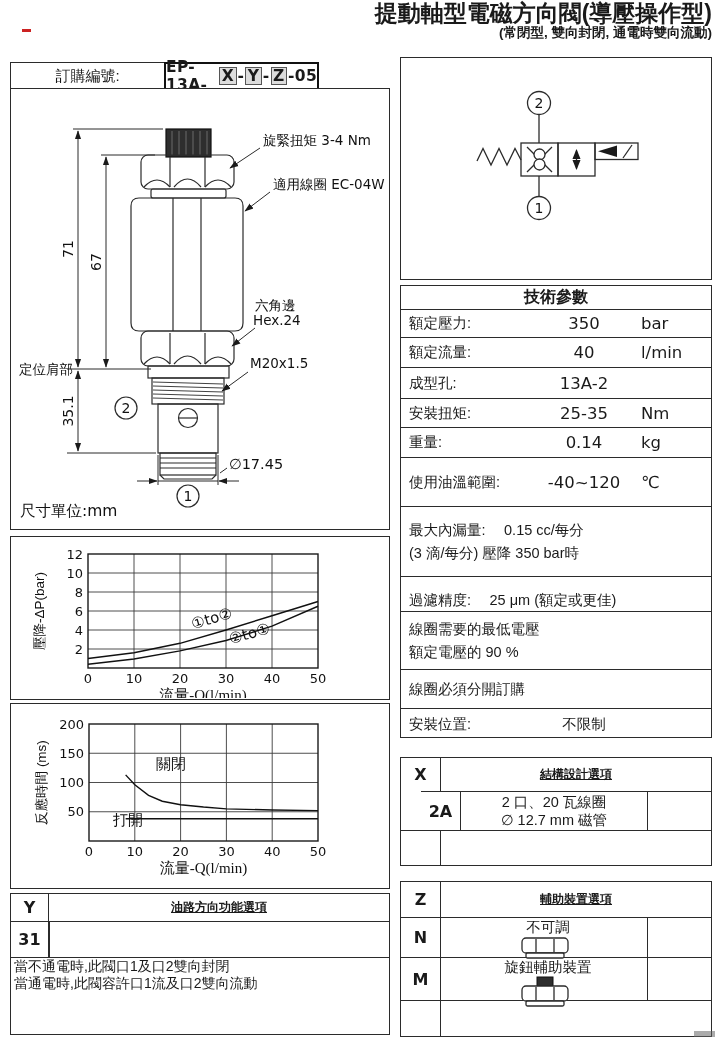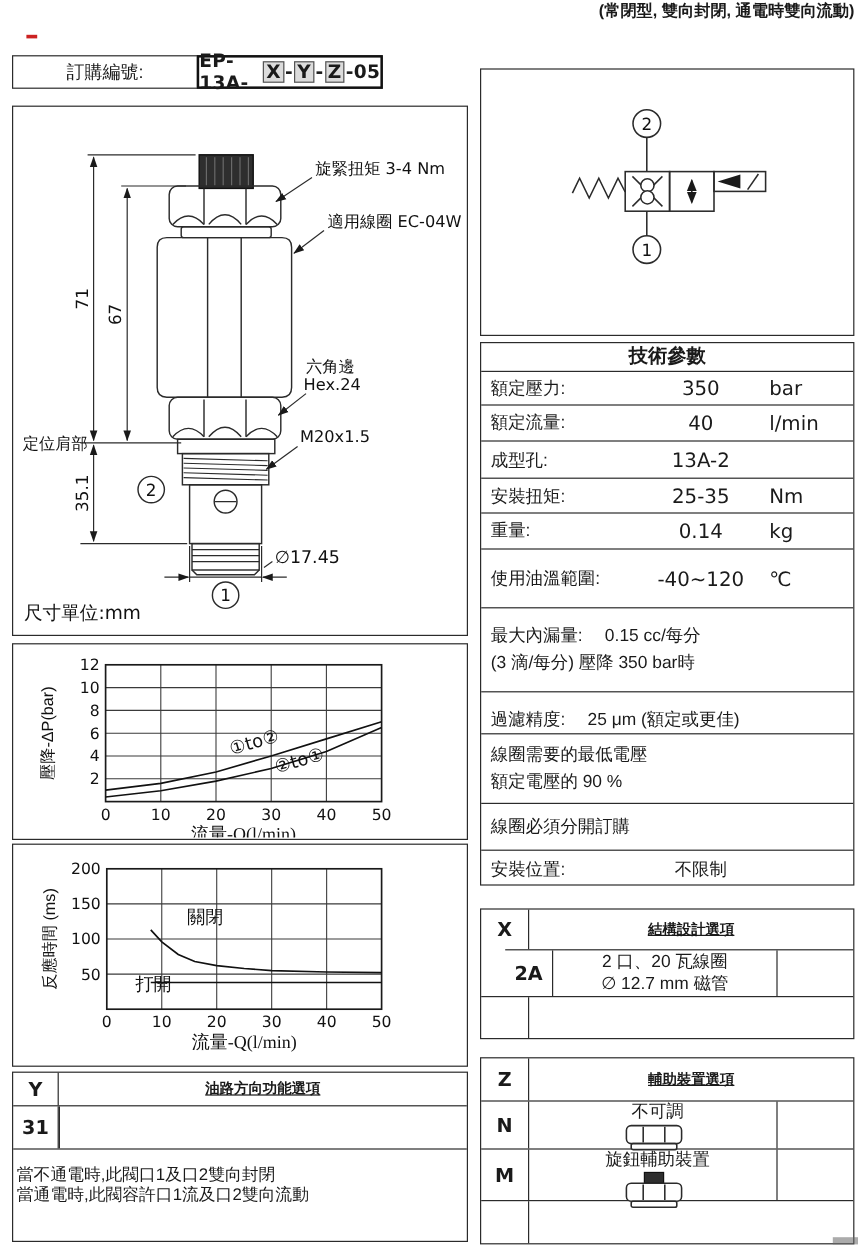--- a/index.html
+++ b/index.html
@@ -6,21 +6,21 @@
   .page{position:relative;width:715px;height:1039px;background:#fff;overflow:hidden;
         font-family:"Liberation Sans",sans-serif;color:#1a1a1a;}
   .box{position:absolute;border:1.2px solid #2b2b2b;box-sizing:border-box;background:#fff;}
   
   .title-block{position:absolute;top:1px;right:3px;text-align:right;}
   .main-title{font-size:23px;font-weight:bold;line-height:1.05;}
   .sub-title{font-size:13.5px;font-weight:bold;line-height:1.15;}
   .red-dash{position:absolute;left:22px;top:29px;width:9px;height:3px;background:#c22;}
   .smudge{position:absolute;left:694px;top:1031px;width:21px;height:6px;background:#666;opacity:.55;}
   
-  .order-table{display:flex;}
+  .order-table{display:flex;margin-top:16px;}
   .order-label{width:153px;border-right:1.2px solid #2b2b2b;display:flex;align-items:center;justify-content:center;font-size:15px;}
   .order-code{flex:1;border:2px solid #111;margin:-1px;display:flex;align-items:center;justify-content:center;
               font-family:"DejaVu Sans",sans-serif;font-weight:bold;font-size:15.5px;letter-spacing:.3px;}
   .cbox{border:1.4px solid #555;background:#dcdcdc;padding:0 1.5px;margin:0 1px;line-height:1.05;}
   
   .trow{display:flex;align-items:center;border-top:1px solid #2b2b2b;padding:0 8px;box-sizing:border-box;}
   .trow:first-child{border-top:none;}
   .thead{justify-content:center;font-weight:bold;font-size:16px;}
   .lbl{width:118px;font-size:14.5px;}
   .val{flex:1;text-align:center;font-size:16.5px;font-family:"DejaVu Sans",sans-serif;}
@@ -29,30 +29,31 @@
   .tmulti div{font-size:14.5px;line-height:1.55;}
   
   .opt-row{display:flex;border-top:1px solid #2b2b2b;box-sizing:border-box;align-items:stretch;}
   .opt-row:first-child{border-top:none;}
   .code-col{border-right:1px solid #2b2b2b;display:flex;align-items:center;justify-content:center;
             font-weight:bold;font-size:16px;font-family:"DejaVu Sans",sans-serif;box-sizing:border-box;}
   .opt-title{flex:1;display:flex;align-items:center;justify-content:center;font-weight:bold;font-size:12px;text-decoration:underline;}
   .opt-main{flex:1;display:flex;flex-direction:column;align-items:center;justify-content:center;font-size:14px;line-height:1.25;box-sizing:border-box;}
   .opt-main.left{align-items:flex-start;justify-content:flex-start;padding-left:8px;font-size:14.5px;}
   .end-col{border-left:1px solid #2b2b2b;box-sizing:border-box;}
-  .notes{padding:12px 3px;font-size:14px;line-height:1.18;}
+  .notes{padding:0 3px;font-size:14px;line-height:1.18;}
   svg text{font-family:"DejaVu Sans",sans-serif;fill:#111;}
   .icon-slot{display:flex;align-items:center;justify-content:flex-end;flex:1;padding-right:6px;}
 </style>
 </head>
 <body>
 
 <div class="page">
 
   <div class="title-block">
+    <div class="main-title">提動軸型電磁方向閥(導壓操作型)</div>
     <div class="sub-title">(常閉型, 雙向封閉, 通電時雙向流動)</div>
   </div>
   <div class="red-dash"></div>
 
   <div class="box order-table" style="left:10px;top:46px;width:309px;height:28px;">
     <div class="order-label">訂購編號:</div>
     <div class="order-code">
       <span>EP-13A-</span>
         <span class="cbox">X</span>
         <span>-</span>

